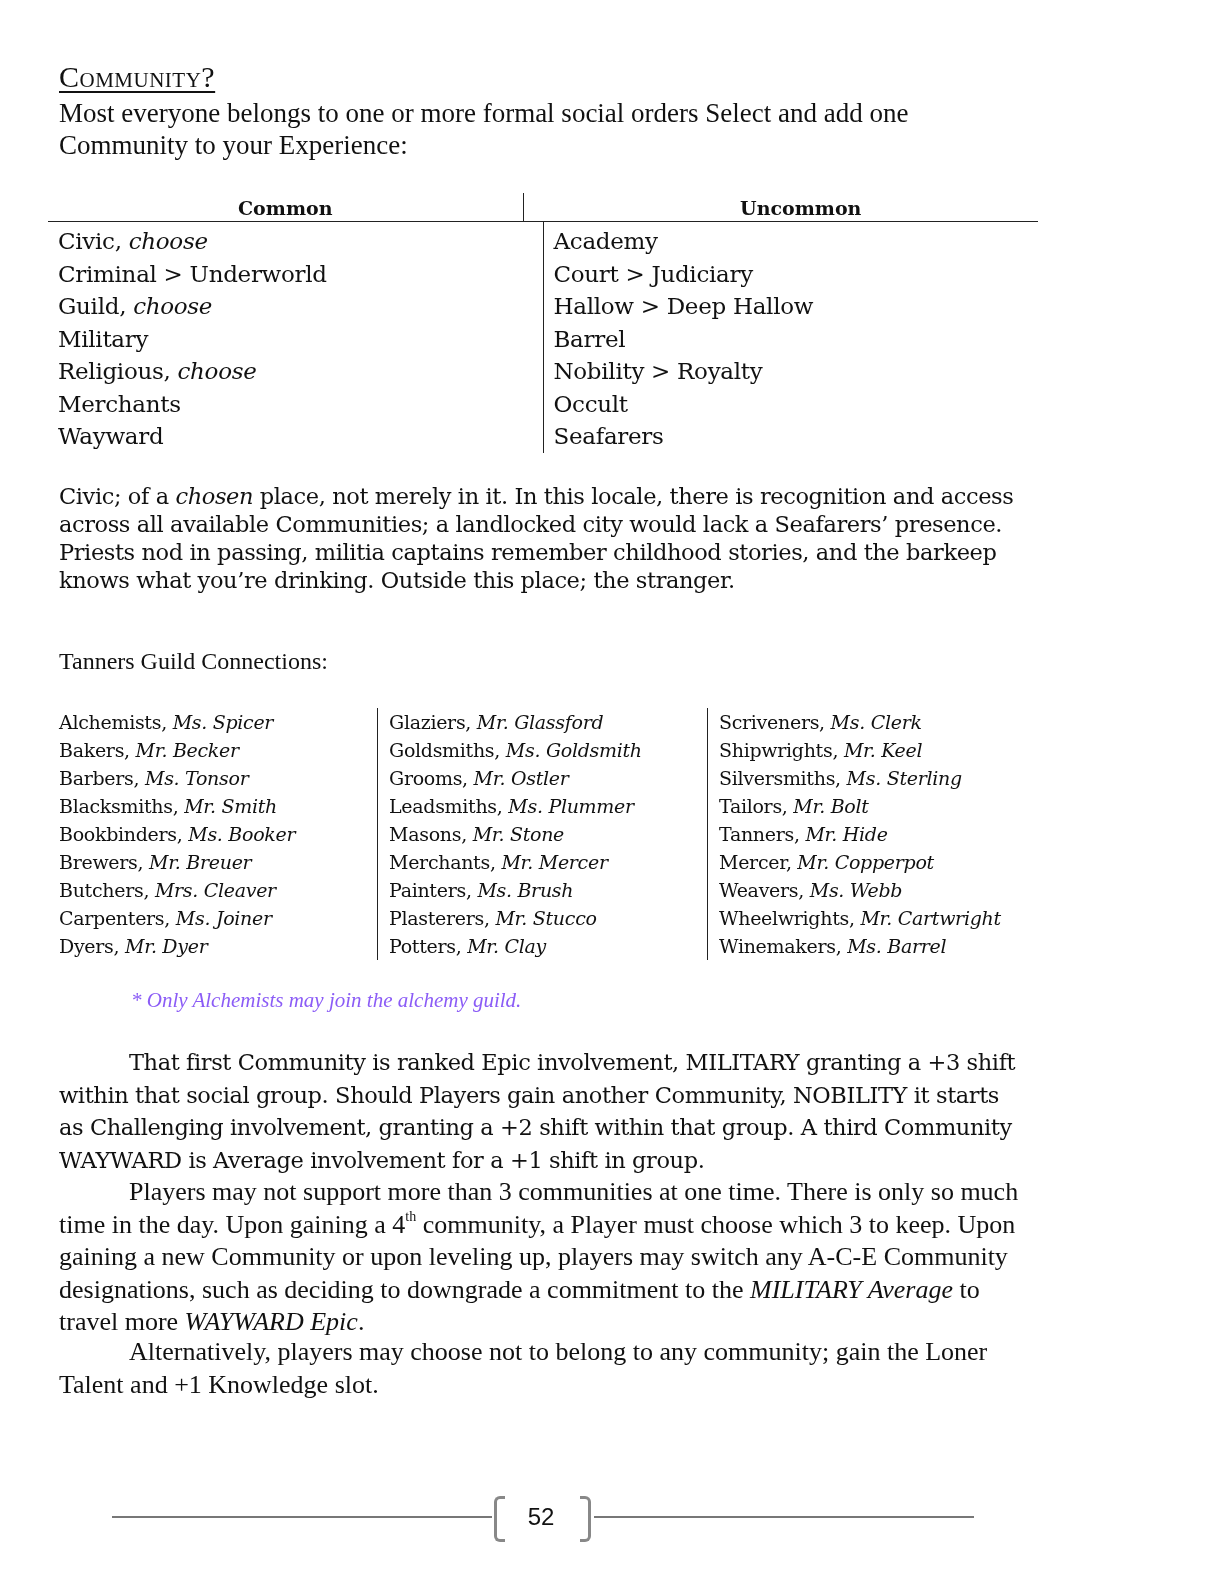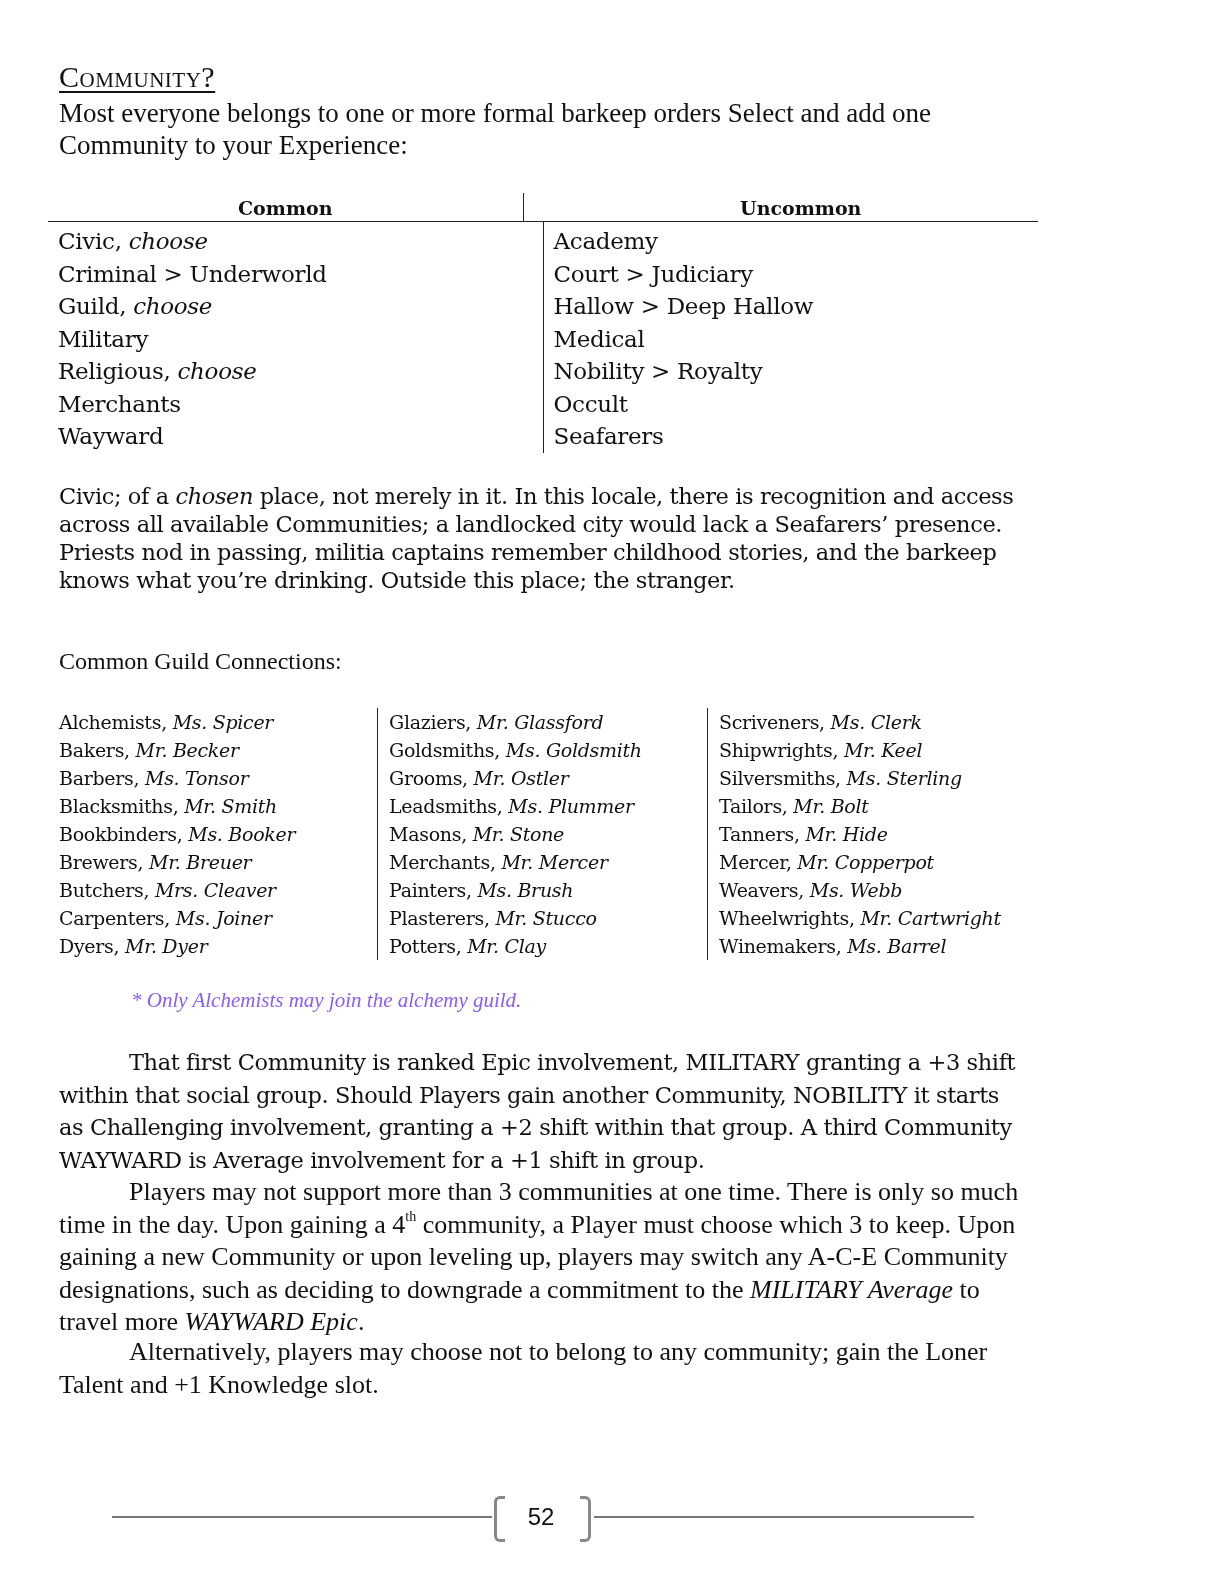--- a/index.html
+++ b/index.html
@@ -80,52 +80,52 @@
   .footer .num {
     position: absolute; left: 398px; width: 62px; top: 6px; text-align: center;
     font-family: Liberation Sans, sans-serif; font-size: 24px; line-height: 34px;
   }
 </style>
 </head>
 <body>
 
 <div class="page">
   <div class="heading">Community?</div>
-  <div class="intro">Most everyone belongs to one or more formal barkeep orders Select and add one Community to your Experience:</div>
+  <div class="intro">Most everyone belongs to one or more formal social orders Select and add one Community to your Experience:</div>
 
   <div class="comm-table">
     <div class="comm-head">
       <div>Common</div>
       <div>Uncommon</div>
     </div>
     <div class="comm-body">
       <div class="comm-col" id="common-col">
           <div><span>Civic</span>, <i>choose</i></div>
           <div><span>Criminal &gt; Underworld</span></div>
           <div><span>Guild</span>, <i>choose</i></div>
           <div><span>Military</span></div>
           <div><span>Religious</span>, <i>choose</i></div>
           <div><span>Merchants</span></div>
           <div><span>Wayward</span></div>
         </div>
       <div class="comm-col" id="uncommon-col">
           <div>Academy</div>
           <div>Court &gt; Judiciary</div>
           <div>Hallow &gt; Deep Hallow</div>
-          <div>Medical</div>
+          <div>Barrel</div>
           <div>Nobility &gt; Royalty</div>
           <div>Occult</div>
           <div>Seafarers</div>
         </div>
     </div>
   </div>
 
   <div class="civic"><span>Civic; of a </span><i>chosen</i><span> place, not merely in it. In this locale, there is recognition and access across all available Communities; a landlocked city would lack a Seafarers’ presence. Priests nod in passing, militia captains remember childhood stories, and the barkeep knows what you’re drinking. Outside this place; the stranger.</span></div>
 
-  <div class="guild-title">Common Guild Connections:</div>
+  <div class="guild-title">Tanners Guild Connections:</div>
 
   <div class="guilds">
     <div class="gcol first" id="gcol-0">
         <div><span>Alchemists</span>, <i>Ms. Spicer</i></div>
         <div><span>Bakers</span>, <i>Mr. Becker</i></div>
         <div><span>Barbers</span>, <i>Ms. Tonsor</i></div>
         <div><span>Blacksmiths</span>, <i>Mr. Smith</i></div>
         <div><span>Bookbinders</span>, <i>Ms. Booker</i></div>
         <div><span>Brewers</span>, <i>Mr. Breuer</i></div>
         <div><span>Butchers</span>, <i>Mrs. Cleaver</i></div>

